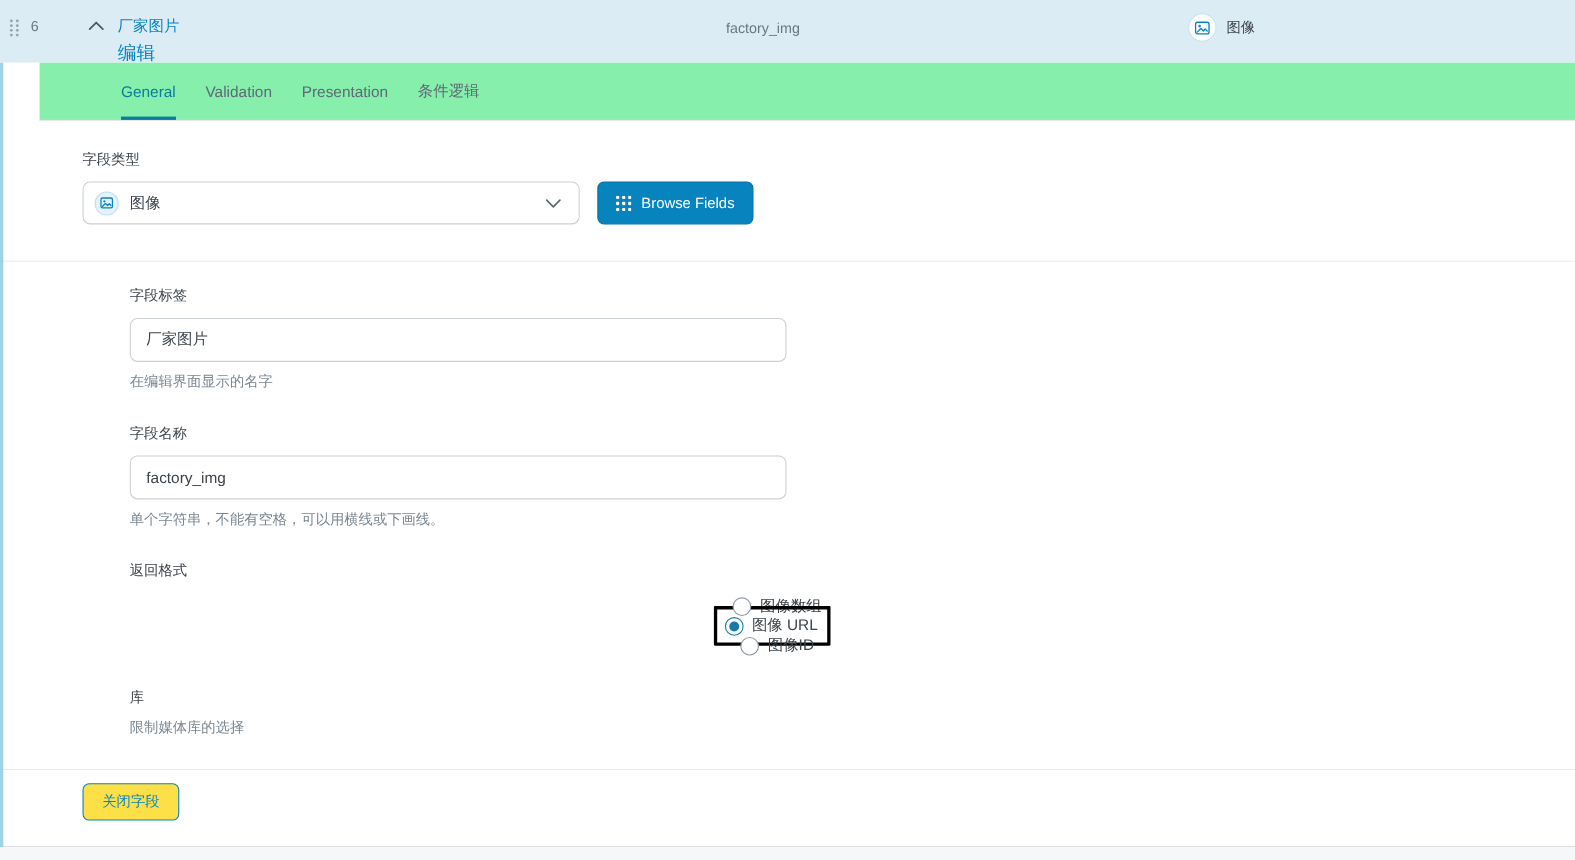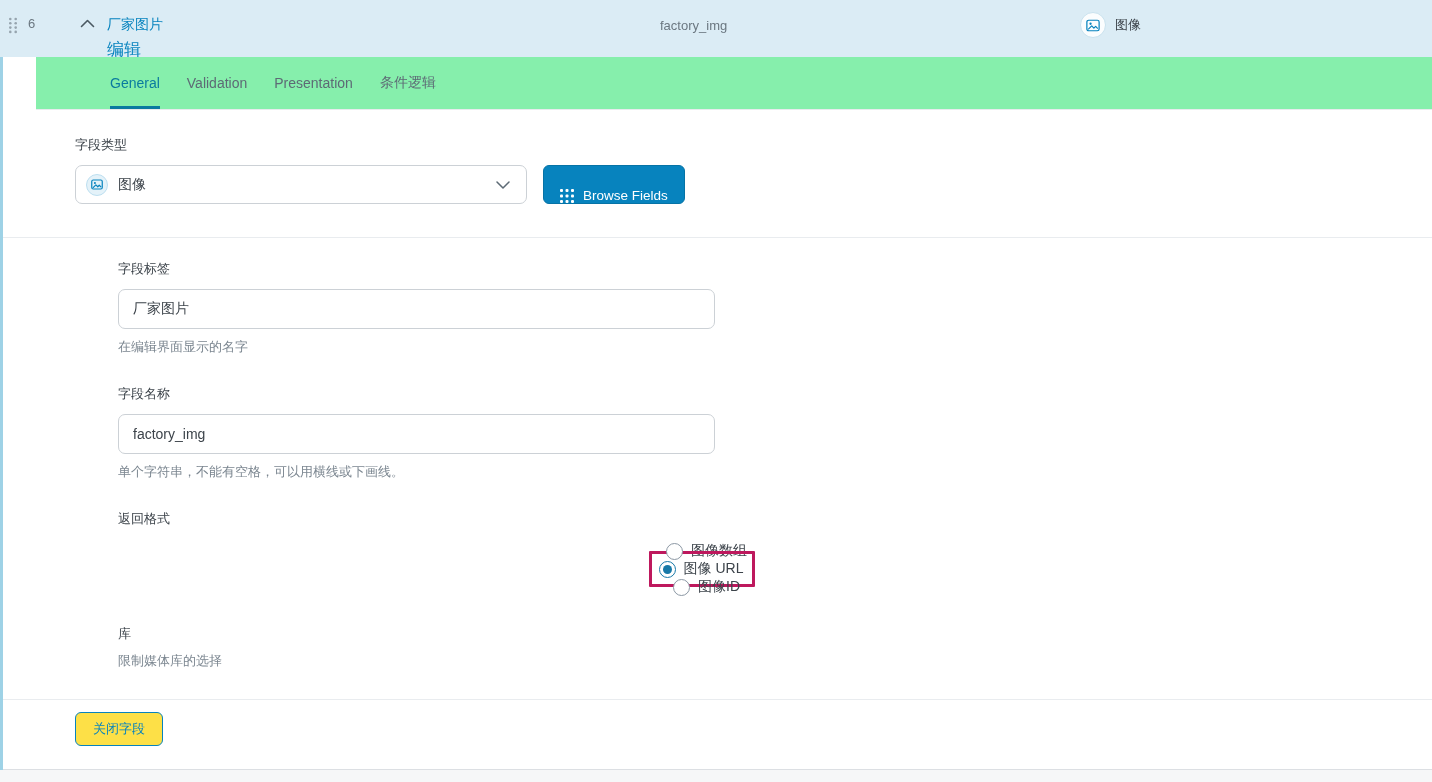--- a/index.html
+++ b/index.html
@@ -82,21 +82,21 @@
   .select-badge {
     width: 22px; height: 22px; border-radius: 50%;
     background: #e4f2f9; border: 1px solid #bddff0;
     display: flex; align-items: center; justify-content: center;
   }
   .select-value { font-size: 14px; color: #3c434a; flex: 1; }
   .browse-btn {
     margin-left: 16px; height: 39px; padding: 0 16px;
     background: #0783be; border: 1px solid #0673a6; border-radius: 6px;
     color: #fff; font-size: 13.5px; font-family: inherit;
-    display: inline-flex; align-items: flex-end; gap: 9px; cursor: pointer;
+    display: inline-flex; align-items: center; gap: 9px; cursor: pointer;
   }
 
   
   .text-input {
     width: 597px; height: 40px; border: 1px solid #ccd1d6; border-radius: 7px;
     padding: 0 14px; font-size: 14px; color: #3c434a; font-family: inherit;
     background: #fff; outline: none;
   }
 
   
@@ -108,21 +108,21 @@
   .radio {
     width: 17px; height: 17px; border-radius: 50%; background: #fff;
     border: 1px solid #8c98a4; position: relative; flex: none;
   }
   .radio.checked { border-color: #1779a8; }
   .radio.checked::after {
     content: ""; position: absolute; inset: 3px; border-radius: 50%;
     background: #1779a8;
   }
   .radio-opt.highlighted {
-    border: 3px solid #be185d; padding: 6px 9px 6px 7px;
+    border: 3px solid #000000; padding: 6px 9px 6px 7px;
     margin: -9px 21px -9px -7px; border-radius: 1px; justify-content: space-between;
   }
 
   
   .close-btn {
     height: 34px; padding: 0 17px; background: #fde047;
     border: 1px solid #0783be; border-radius: 6px;
     color: #0783be; font-size: 13px; font-family: inherit; cursor: pointer;
   }
 

